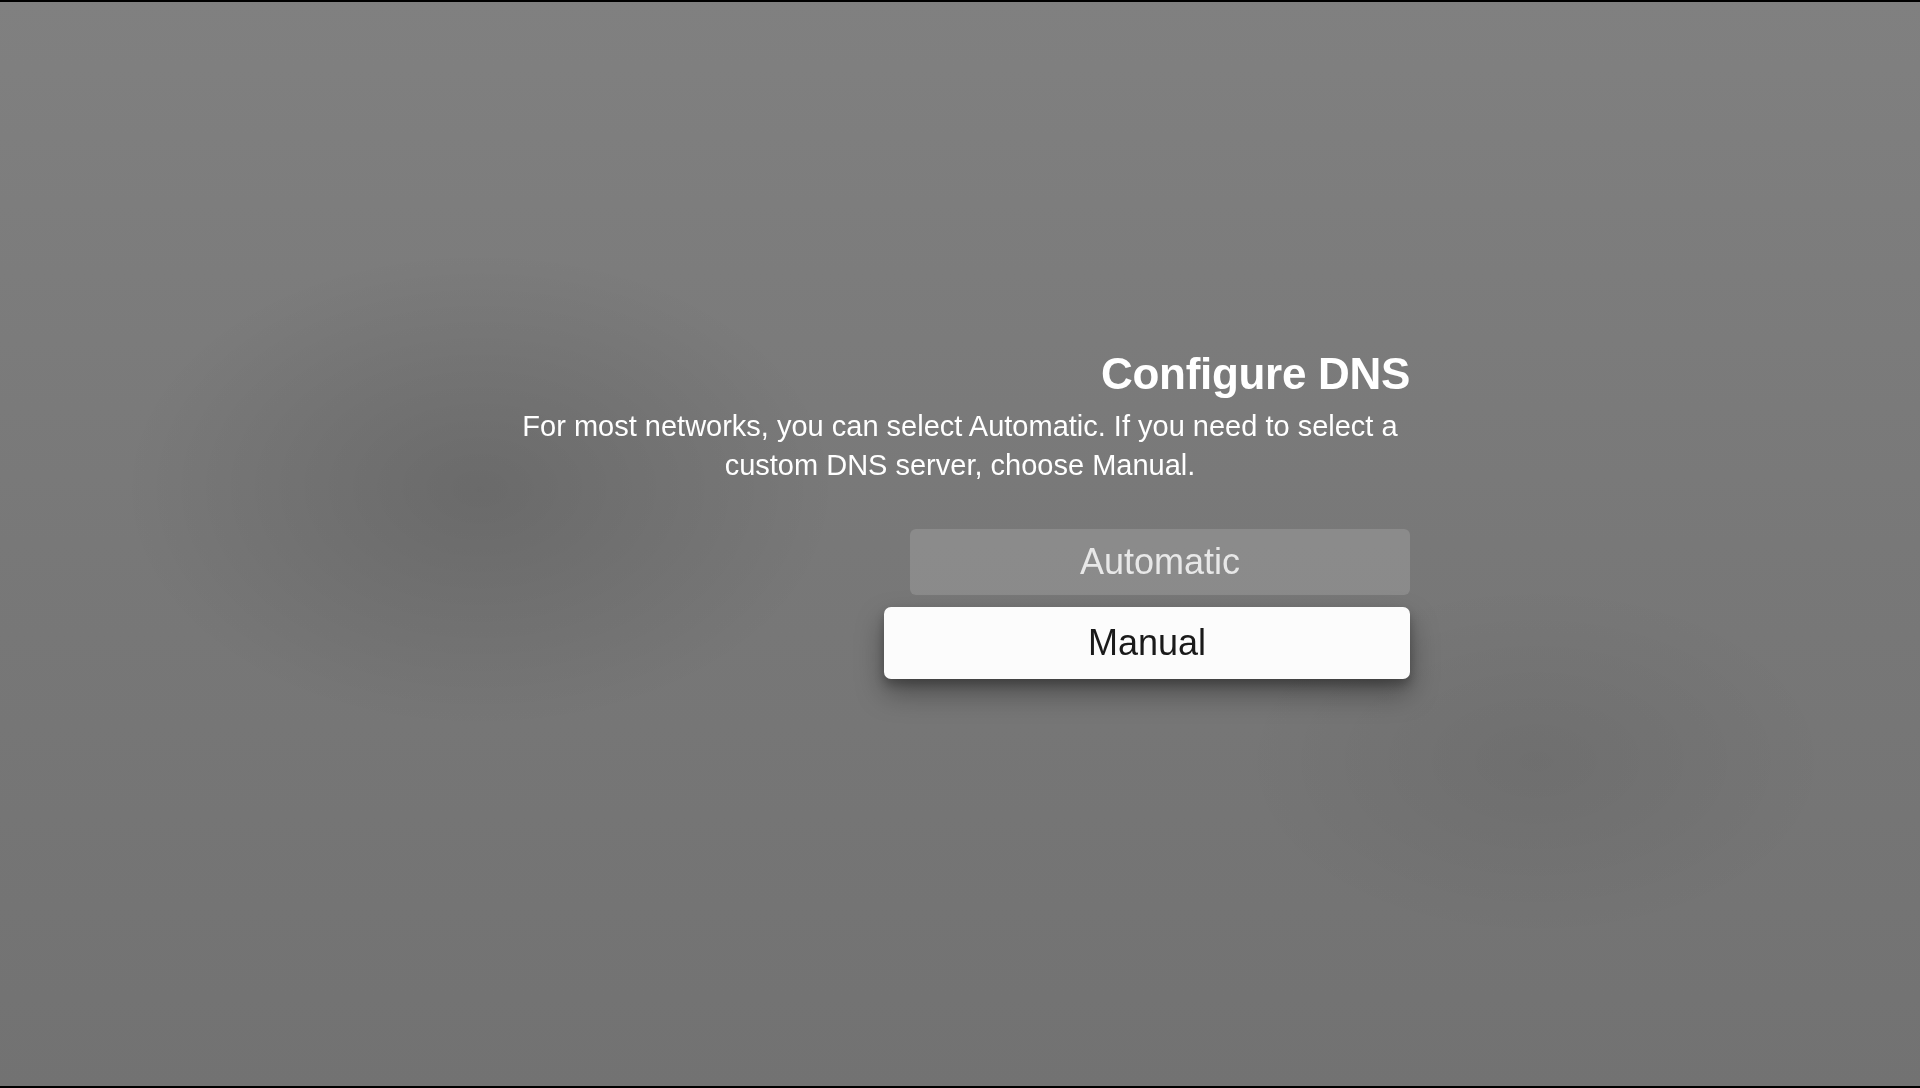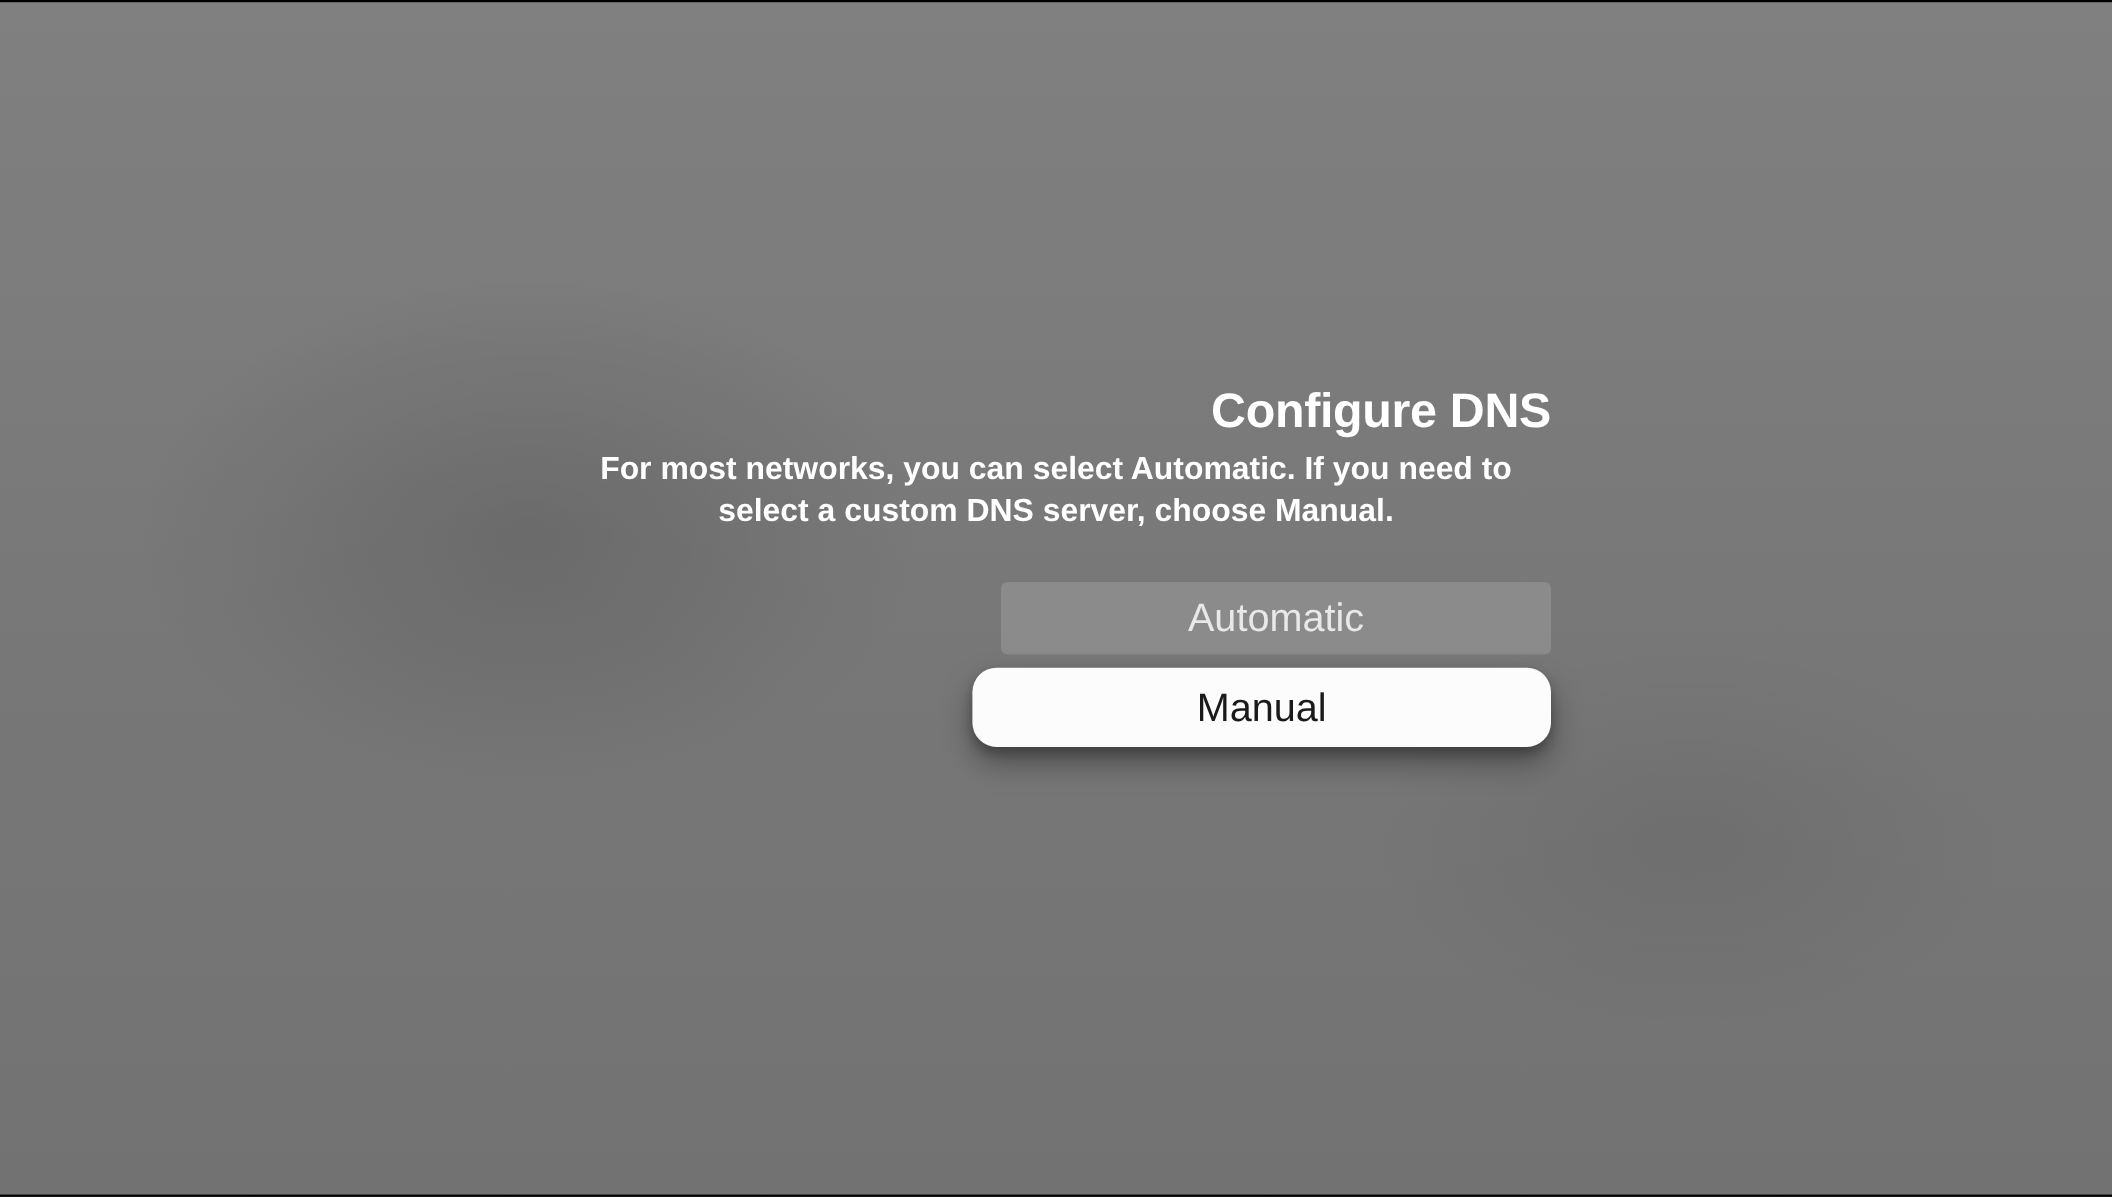--- a/index.html
+++ b/index.html
@@ -56,21 +56,21 @@
       color: #ffffff;
       font-size: 44px;
       font-weight: 600;
       margin-bottom: 8px;
       letter-spacing: -0.3px;
     }
     
     .subtitle {
       color: #ffffff;
       font-size: 29px;
-      font-weight: 700;
+      font-weight: 400;
       line-height: 1.35;
       max-width: 900px;
       margin-bottom: 44px;
       letter-spacing: 0px;
     }
     
     .option {
       width: 500px;
       height: 66px;
       border-radius: 6px;
@@ -87,21 +87,21 @@
       background: rgba(255, 255, 255, 0.14);
       color: #e8e8e8;
       margin-bottom: 12px;
     }
     
     .option.selected {
       background: #fcfcfc;
       color: #1a1a1a;
       width: 526px;
       height: 72px;
-      border-radius: 22px;
+      border-radius: 7px;
       box-shadow: 0 14px 28px rgba(0, 0, 0, 0.35), 0 6px 10px rgba(0, 0, 0, 0.22);
     }
   </style>
 </head>
 <body>
 
 <div class="dialog">
   <div class="title">Configure DNS</div>
   <div class="subtitle">For most networks, you can select Automatic. If you need to select a custom DNS server, choose Manual.</div>
   <div class="option unselected">Automatic</div>

